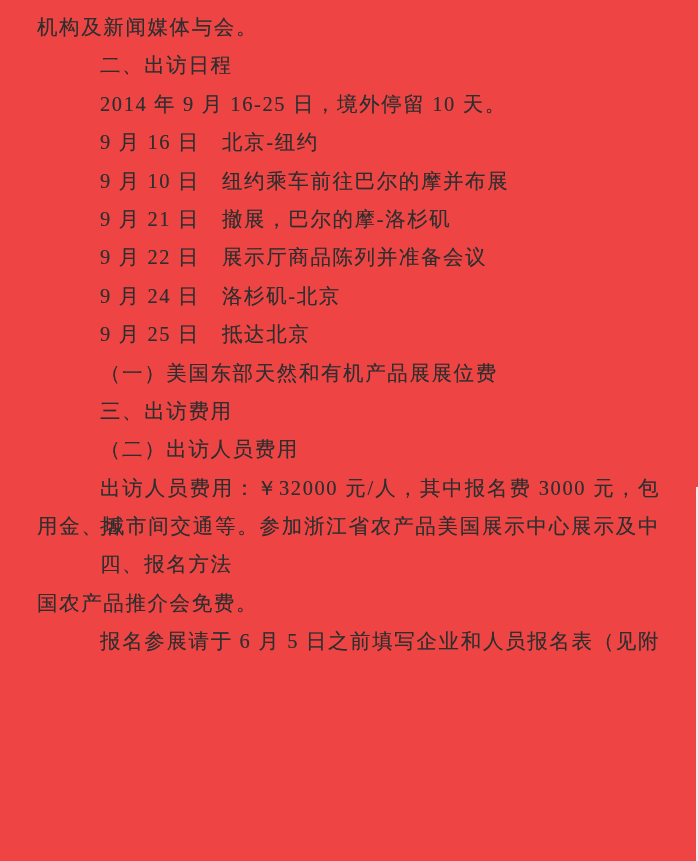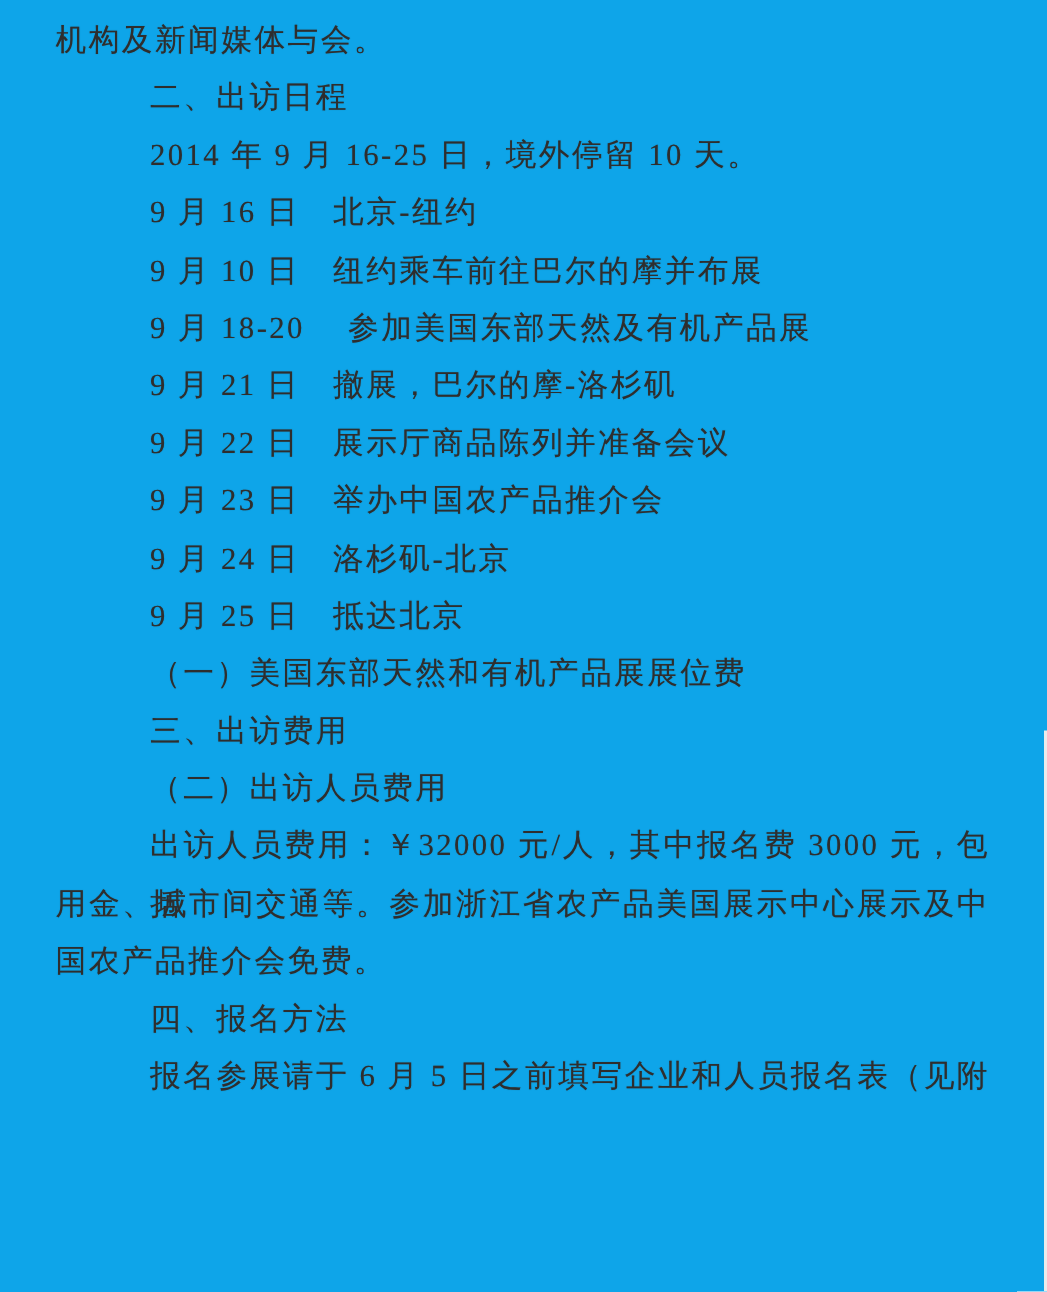--- a/index.html
+++ b/index.html
@@ -4,21 +4,21 @@
 <style>
   html, body {
     margin: 0;
     padding: 0;
     background: #ffffff;
   }
   .page {
     position: relative;
     width: 698px;
     height: 861px;
-    background: #0ea5e9;
+    background: #ef4444;
     overflow: hidden;
     font-family: "Liberation Serif", "DejaVu Serif", serif;
     color: #2e2e2e;
     box-sizing: border-box;
     padding: 8px 38px 0 37px;
   }
   .doc-line {
     font-size: 20.5px;
     line-height: 38.4px;
     height: 38.4px;
@@ -44,29 +44,27 @@
 </head>
 <body>
 
 <div class="page">
 
   <div class="doc-line">机构及新闻媒体与会。</div>
   <div class="doc-line indent">二、出访日程</div>
   <div class="doc-line indent">2014 年 9 月 16-25 日，境外停留 10 天。</div>
   <div class="doc-line indent">9 月 16 日　北京-纽约</div>
   <div class="doc-line indent">9 月 10 日　纽约乘车前往巴尔的摩并布展</div>
-  <div class="doc-line indent">9 月 18-20　 参加美国东部天然及有机产品展</div>
   <div class="doc-line indent">9 月 21 日　撤展，巴尔的摩-洛杉矶</div>
   <div class="doc-line indent">9 月 22 日　展示厅商品陈列并准备会议</div>
-  <div class="doc-line indent">9 月 23 日　举办中国农产品推介会</div>
   <div class="doc-line indent">9 月 24 日　洛杉矶-北京</div>
   <div class="doc-line indent">9 月 25 日　抵达北京</div>
   <div class="doc-line indent">（一）美国东部天然和有机产品展展位费</div>
   <div class="doc-line indent">三、出访费用</div>
   <div class="doc-line indent">（二）出访人员费用</div>
   <div class="doc-line indent fill">出访人员费用：￥32000 元/人，其中报名费 3000 元，包括</div>
   <div class="doc-line fill">用金、城市间交通等。参加浙江省农产品美国展示中心展示及中</div>
+  <div class="doc-line indent">四、报名方法</div>
   <div class="doc-line">国农产品推介会免费。</div>
-  <div class="doc-line indent">四、报名方法</div>
   <div class="doc-line indent fill">报名参展请于 6 月 5 日之前填写企业和人员报名表（见附</div>
 
   <div class="edge-artifact" style="background: rgb(235, 235, 235);"></div>
 </div>
 
 </body></html>

